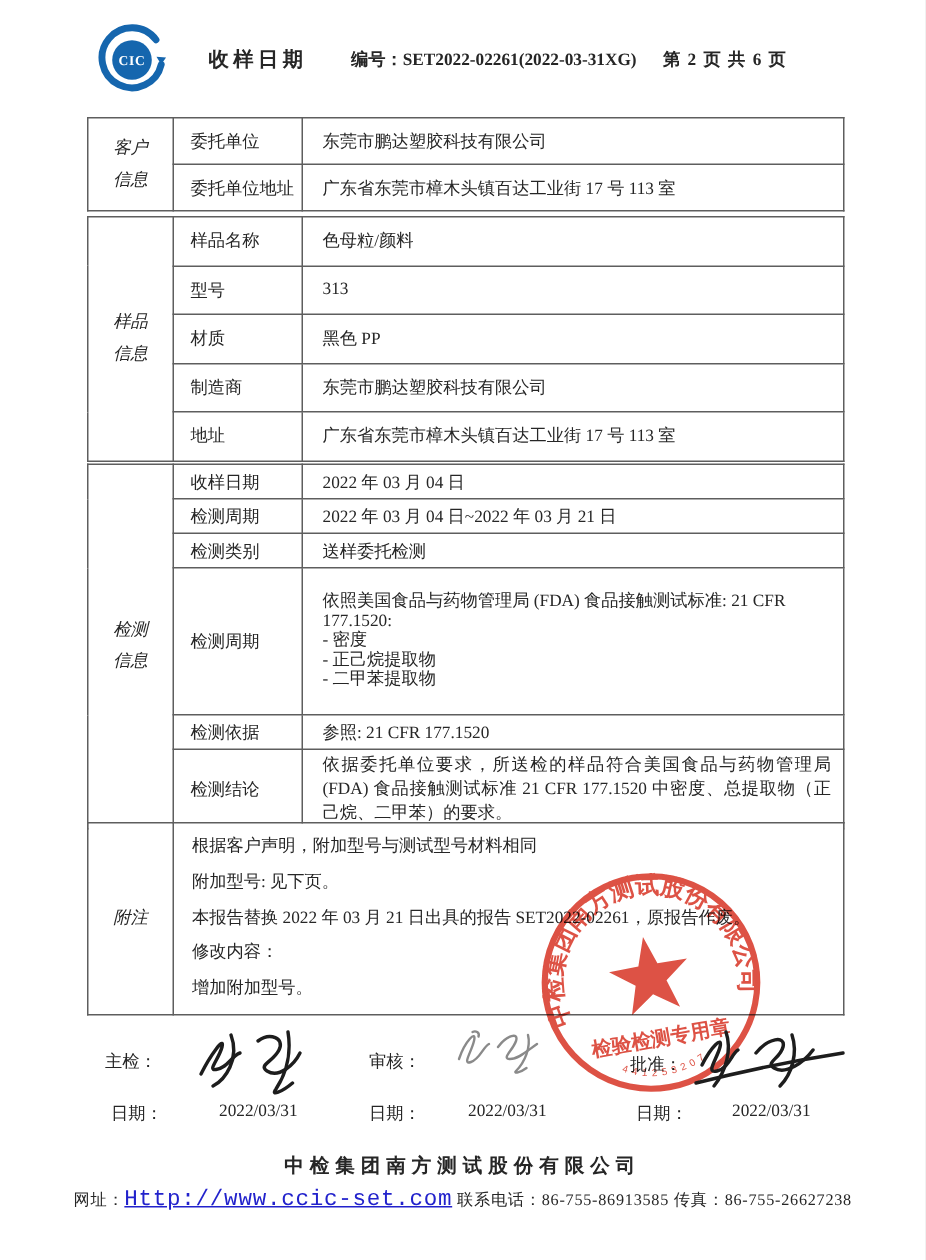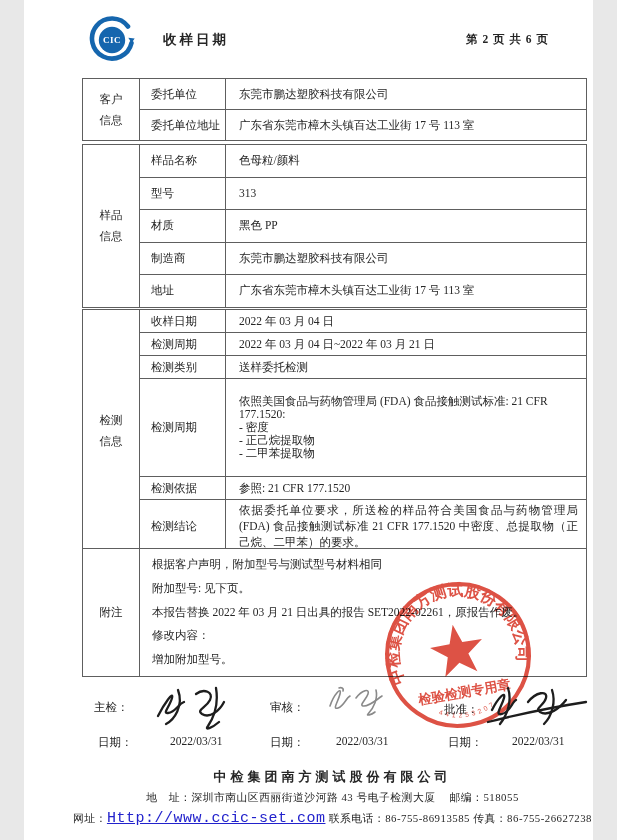--- a/index.html
+++ b/index.html
@@ -1,19 +1,19 @@
 <!DOCTYPE html>
 <html><head>
 <meta charset="utf-8">
 <style>
   * { margin: 0; padding: 0; box-sizing: border-box; }
   html, body { background: #e8e8e8; }
   .sheet {
     position: relative;
-    width: 569px;
+    width: 617px;
     height: 840px;
     margin: 0 auto;
     background: #ffffff;
     font-family: "Liberation Serif", "DejaVu Serif", serif;
     color: #262626;
     overflow: hidden;
   }
 
   
   .logo { position: absolute; left: 64px; top: 16px; width: 48px; height: 48px; }
@@ -40,20 +40,21 @@
   }
   table.rpt td {
     border: 1px solid #5e5e5e;
     vertical-align: middle;
     background: #fff;
   }
   td.grp {
     text-align: center;
     white-space: pre-line;
     line-height: 21px;
+    font-style: italic;
   }
   td.lbl { padding-left: 11px; }
   td.val { padding-left: 13px; padding-right: 8px; }
   .preline { white-space: pre-line; }
 
   #t1 { top: 78px; }
   #t1 tr { height: 31px; }
   #t2 { top: 144px; }
   #t2 tr { height: 32.5px; }
   #t3 { top: 309px; }
@@ -98,20 +99,21 @@
 
 <div class="sheet">
 
   <svg class="logo" viewBox="0 0 48 48">
     <path d="M40,10.5 A20,20 0 1,0 43.5,27" fill="none" stroke="#1566ae" stroke-width="4.6" stroke-linecap="round"></path>
     <path d="M43.5,27 l3.2,-4.6 l-6.4,-0.6 z" fill="#1566ae"></path>
     <circle cx="24" cy="24" r="13.2" fill="#1566ae"></circle>
     <text x="24" y="27.4" text-anchor="middle" fill="#ffffff" font-family="Liberation Serif, serif" font-size="9" font-weight="bold" letter-spacing="0.5">CIC</text>
   </svg>
   <div class="hdr-title">收样日期</div>
+  <div class="hdr-no"><span>编号：</span><span>SET2022-02261(2022-03-31XG)</span></div>
   <div class="hdr-page">第 2 页 共 6 页</div>
 
   <table class="rpt" id="t1">
     <colgroup>
         <col style="width:57px">
         <col style="width:86px">
         <col>
       </colgroup>
     <tbody>
         <tr>
@@ -265,22 +267,19 @@
     </text>
     <text x="75" y="116" text-anchor="middle" font-family="Liberation Serif, serif" font-size="13" font-weight="bold" fill="#d93a2b">检验检测专用章</text>
     <text font-family="Liberation Sans, sans-serif" font-size="6.5" fill="#d93a2b" letter-spacing="3">
       <textPath href="#arcBottom" startOffset="50%" text-anchor="middle">441253207</textPath>
     </text>
   </svg>
 
   <div class="footer">
     <div class="ft-company">中检集团南方测试股份有限公司</div>
     <div class="ft-line">
-      <span>地　址：</span><span>深圳市南山区西丽街道沙河路 43 号电子检测大厦</span><span class="gap"></span><span>邮编：</span><span class="ft-num">518055</span>
-    </div>
-    <div class="ft-line">
       <span>网址：</span><a class="ft-link" href="#">Http://www.ccic-set.com</a>
       <span>联系电话：</span><span class="ft-num">86-755-86913585</span>
       <span>传真：</span><span class="ft-num">86-755-26627238</span>
     </div>
   </div>
 
 </div>
 
 </body></html>

